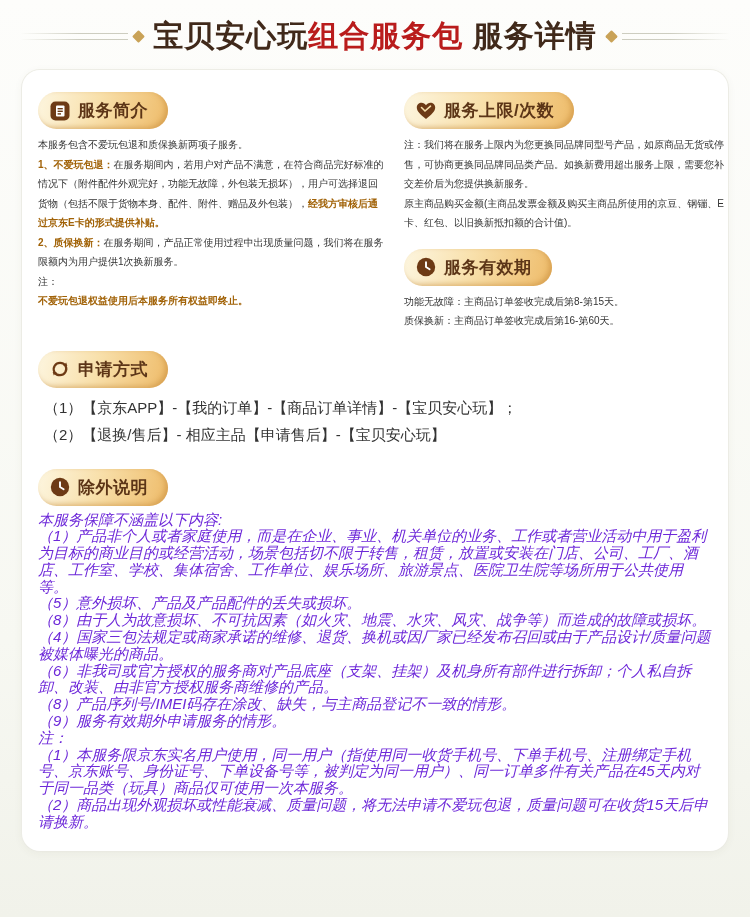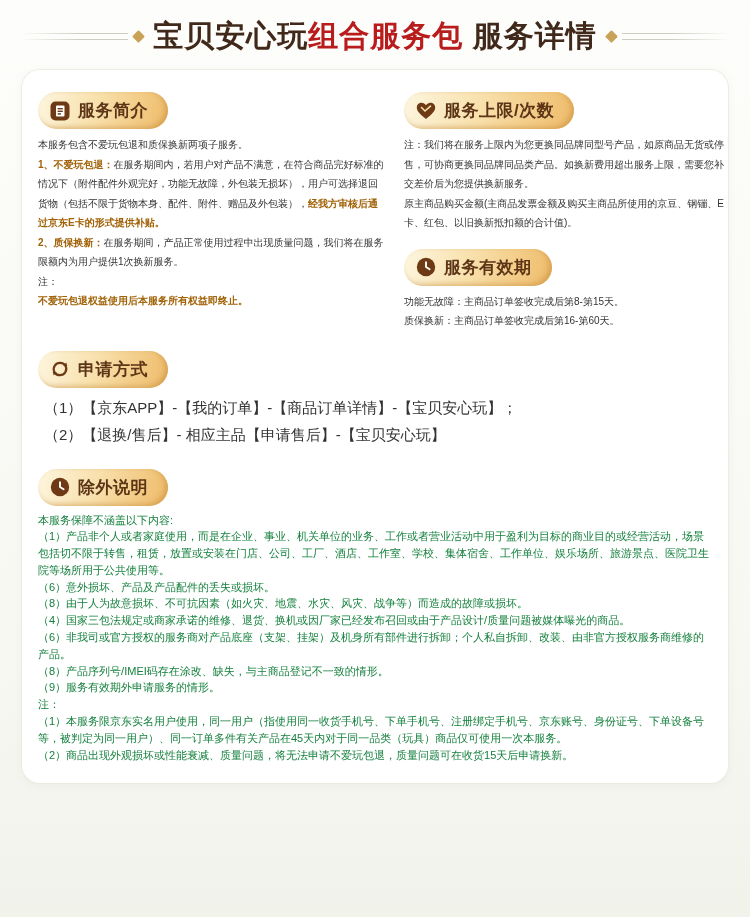--- a/index.html
+++ b/index.html
@@ -50,21 +50,21 @@
   .two-col { display:grid; grid-template-columns:348px 322px; column-gap:18px; }
 
   .body-text { font-size:10px; line-height:19.5px; color:#333; }
   .body-text .para { margin:0; }
   .bold { font-weight:bold; color:#a16207; }
 
   .sec-validity { margin-top:16px; }
   .sec-apply { margin-top:20px; }
   .apply-text { font-size:15px; line-height:27px; color:#333; padding-left:6px; }
   .sec-exclusions { margin-top:21px; }
-  .excl-text { font-size:11px; line-height:16.8px; color:#15803d; }
+  .excl-text { font-size:15px; line-height:16.8px; color:#6d28d9;font-style:italic; }
   .excl-text .para { margin:0; }
 </style>
 </head>
 <body>
 
 <div class="page-header">
   <div class="orn orn-left">
     <div class="orn-lines"></div>
     <div class="orn-diamond"></div>
   </div>
@@ -160,21 +160,21 @@
         <svg width="20" height="20" viewBox="0 0 20 20">
           <circle cx="10" cy="10" r="9.2" fill="#6d3a15"></circle>
           <path d="M10 5.2 V10 L13.6 12.2" stroke="#fff" stroke-width="1.9" fill="none" stroke-linecap="round" stroke-linejoin="round"></path>
         </svg>
       </span>
       <span class="badge-label">除外说明</span>
     </div>
     <div class="excl-text">
         <p class="para"><span>本服务保障不涵盖以下内容:</span></p>
         <p class="para"><span>（1）产品非个人或者家庭使用，而是在企业、事业、机关单位的业务、工作或者营业活动中用于盈利为目标的商业目的或经营活动，场景包括切不限于转售，租赁，放置或安装在门店、公司、工厂、酒店、工作室、学校、集体宿舍、工作单位、娱乐场所、旅游景点、医院卫生院等场所用于公共使用等。</span></p>
-        <p class="para"><span>（6）意外损坏、产品及产品配件的丢失或损坏。</span></p>
+        <p class="para"><span>（5）意外损坏、产品及产品配件的丢失或损坏。</span></p>
         <p class="para"><span>（8）由于人为故意损坏、不可抗因素（如火灾、地震、水灾、风灾、战争等）而造成的故障或损坏。</span></p>
         <p class="para"><span>（4）国家三包法规定或商家承诺的维修、退货、换机或因厂家已经发布召回或由于产品设计/质量问题被媒体曝光的商品。</span></p>
         <p class="para"><span>（6）非我司或官方授权的服务商对产品底座（支架、挂架）及机身所有部件进行拆卸；个人私自拆卸、改装、由非官方授权服务商维修的产品。</span></p>
         <p class="para"><span>（8）产品序列号/IMEI码存在涂改、缺失，与主商品登记不一致的情形。</span></p>
         <p class="para"><span>（9）服务有效期外申请服务的情形。</span></p>
         <p class="para"><span>注：</span></p>
         <p class="para"><span>（1）本服务限京东实名用户使用，同一用户（指使用同一收货手机号、下单手机号、注册绑定手机号、京东账号、身份证号、下单设备号等，被判定为同一用户）、同一订单多件有关产品在45天内对于同一品类（玩具）商品仅可使用一次本服务。</span></p>
         <p class="para"><span>（2）商品出现外观损坏或性能衰减、质量问题，将无法申请不爱玩包退，质量问题可在收货15天后申请换新。</span></p>
       </div>
   </div>

